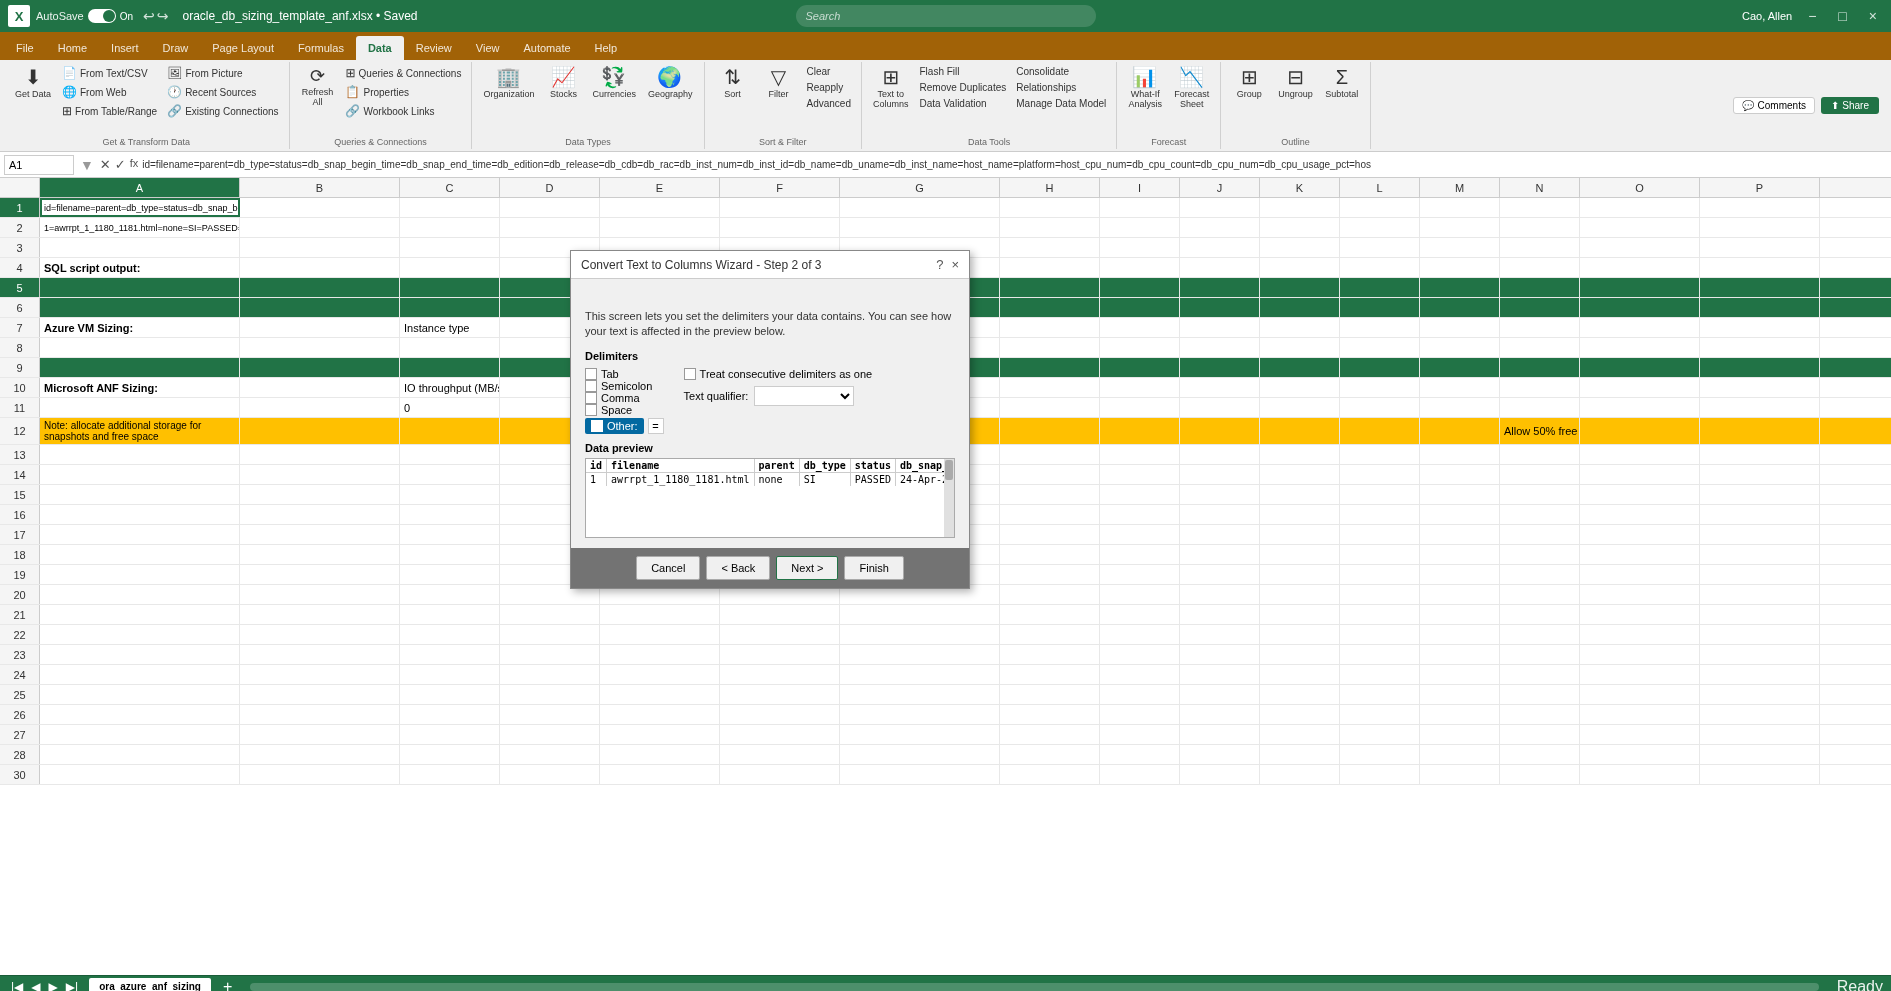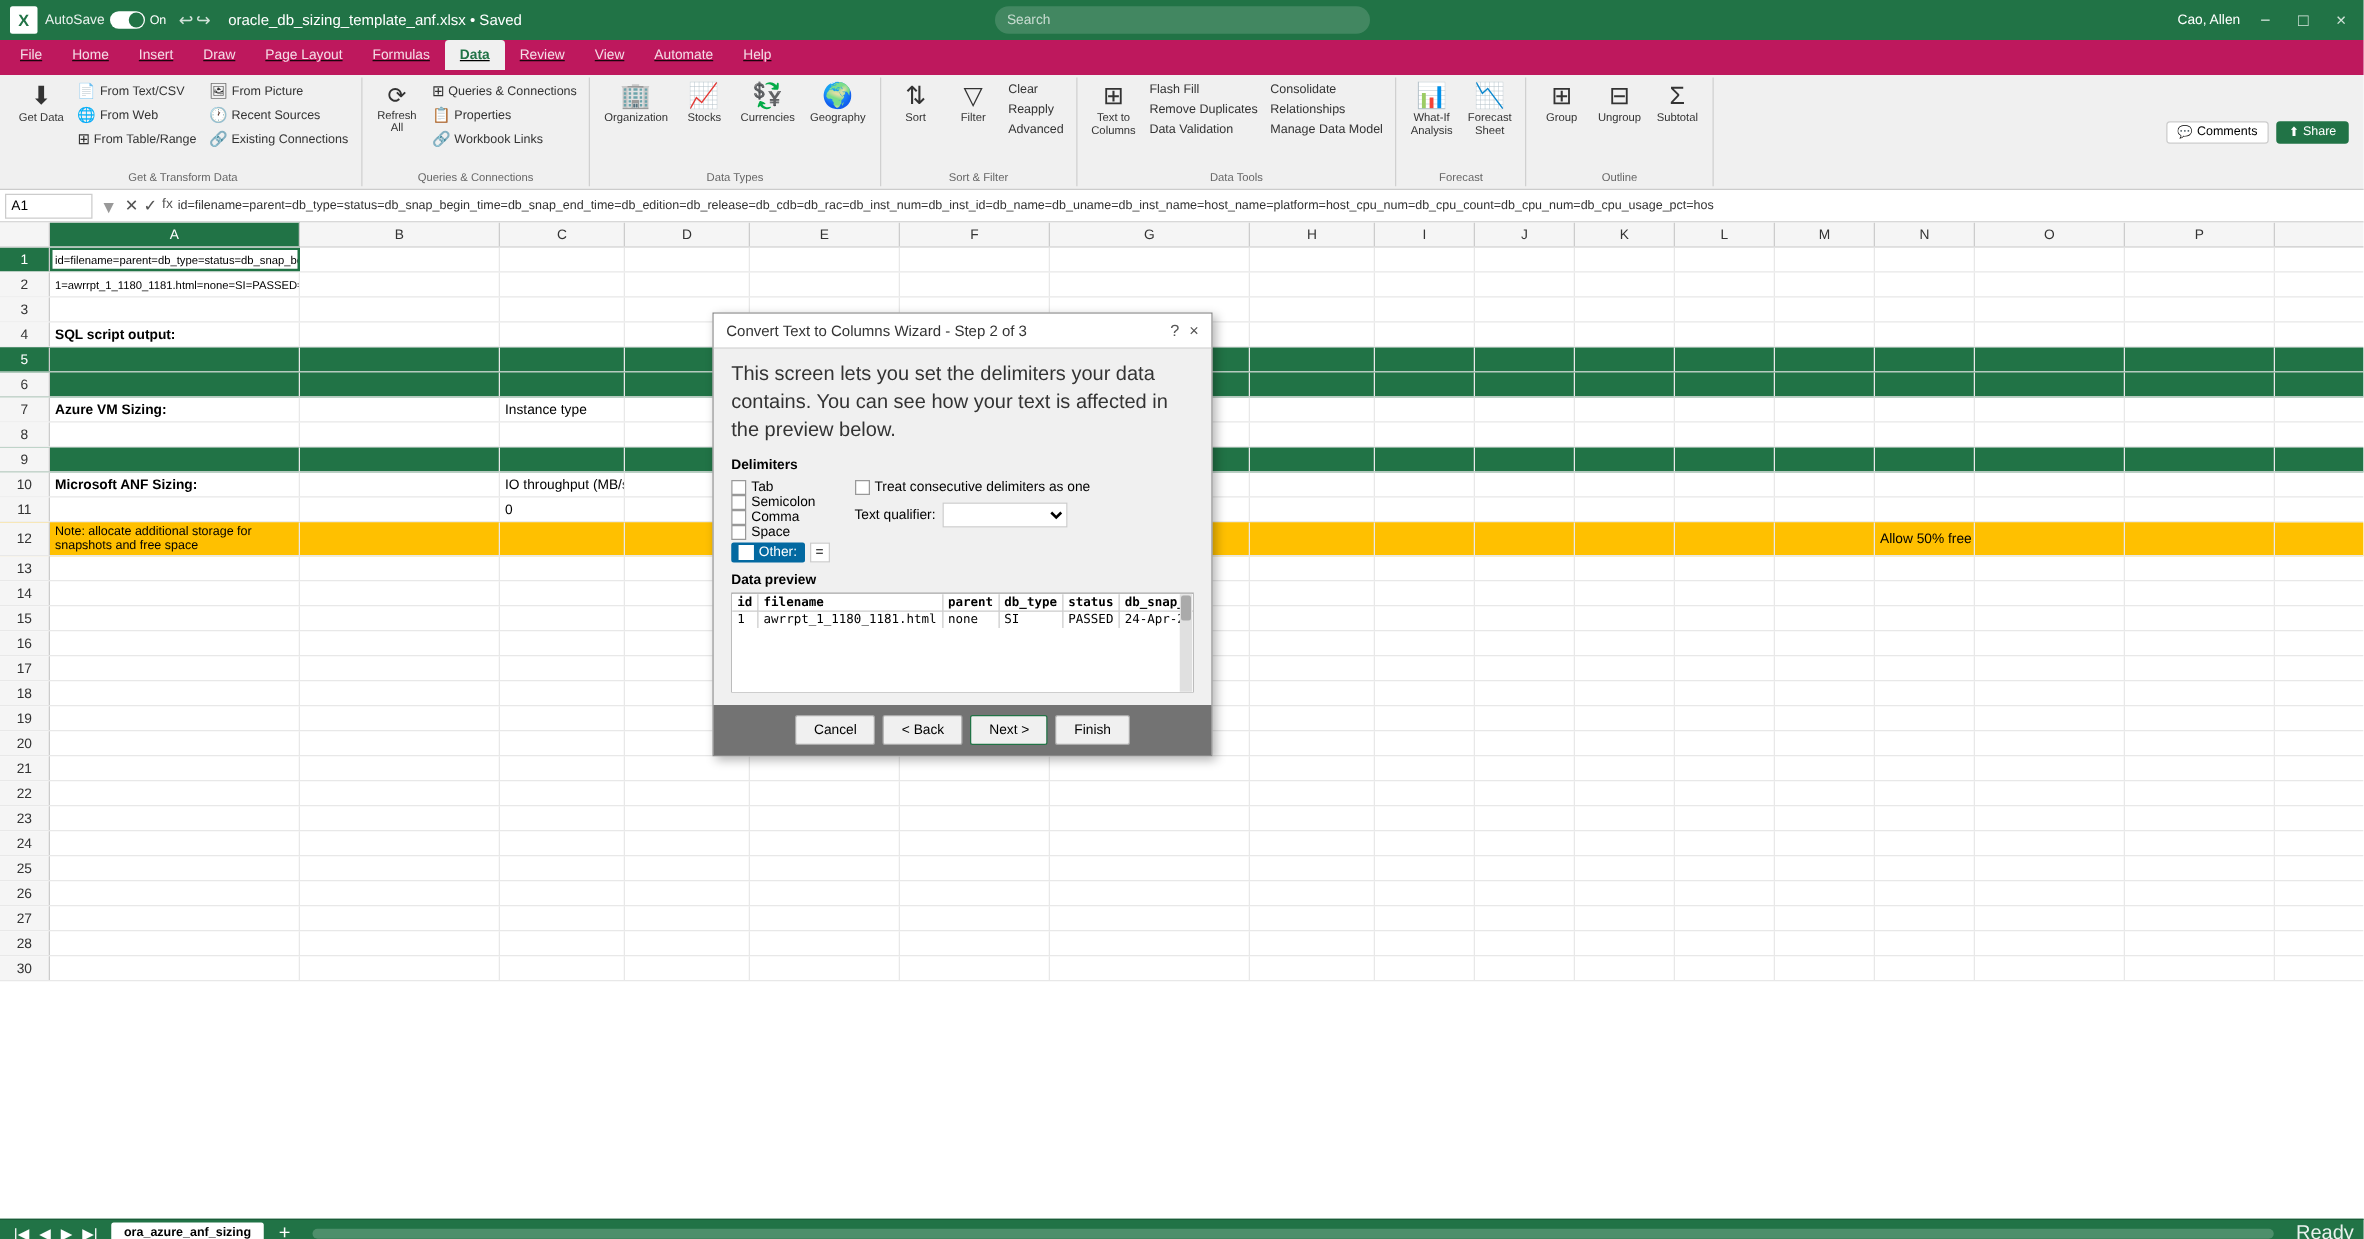--- a/index.html
+++ b/index.html
@@ -19,33 +19,33 @@
     .titlebar-logo span { color: #217346; font-weight: bold; font-size: 13px; }
     .autosave-area { display: flex; align-items: center; gap: 4px; font-size: 11px; }
     .autosave-label { color: #fff; opacity: 0.9; }
     .autosave-toggle { width: 28px; height: 14px; background: #fff; border-radius: 7px; position: relative; cursor: pointer; }
     .autosave-knob { width: 12px; height: 12px; background: #217346; border-radius: 50%; position: absolute; top: 1px; right: 1px; }
     .autosave-on { color: #fff; font-size: 10px; }
     .undo-redo { display: flex; gap: 2px; margin-left: 4px; }
     .undo-redo span { color: #fff; font-size: 14px; cursor: pointer; opacity: 0.8; }
     .filename { color: #fff; font-size: 12px; margin-left: 8px; }
     .titlebar-center { flex: 2; display: flex; align-items: center; justify-content: center; }
-    .search-box { width: 300px; height: 22px; border-radius: 11px; border: none; background: rgba(255,255,255,0.15); color: #fff; padding: 0 10px; font-size: 11px; }
+    .search-box { width: 300px; height: 22px; border-radius: 11px; border: none; background: rgba(255,255,255,0.15); color: #fff; padding: 0 10px; font-size: 11px; font-style: italic; }
     .search-box::placeholder { color: rgba(255,255,255,0.7); }
     .titlebar-right { flex: 1; display: flex; align-items: center; justify-content: flex-end; gap: 10px; }
     .user-name { color: #fff; font-size: 11px; }
     .win-btn { color: #fff; font-size: 14px; cursor: pointer; padding: 0 6px; opacity: 0.8; }
 
     
     .ribbon-tabs {
       height: 28px;
-      background: #be185d;
-      display: flex;
+      background: #a16207;
+      display: flex;
+      align-items: flex-end;
       padding: 0 4px;
-      text-decoration: underline;
     }
     .ribbon-tab {
       height: 24px;
       padding: 0 12px;
       color: #fff;
       font-size: 11px;
       cursor: pointer;
       display: flex;
       align-items: center;
       border-radius: 3px 3px 0 0;
@@ -297,21 +297,21 @@
       background: #fff;
       padding: 6px 10px;
       border-bottom: 1px solid #ccc;
       display: flex;
       align-items: center;
       justify-content: space-between;
     }
     .dialog-title { font-size: 12px; color: #333; }
     .dialog-title-icons { display: flex; gap: 8px; color: #555; cursor: pointer; font-size: 13px; }
     .dialog-body { padding: 10px 14px; background: #f0f0f0; }
-    .dialog-desc { color: #333; font-size: 16px; margin-bottom: 10px; line-height: 1.4; }
+    .dialog-desc { color: #333; font-size: 11px; margin-bottom: 10px; line-height: 1.4; margin-top: 20px; }
     .delimiters-label { font-weight: 600; margin-bottom: 6px; font-size: 11px; }
     .delimiter-item { display: flex; align-items: center; gap: 4px; font-size: 11px; cursor: pointer; }
     .checkbox {
       width: 12px;
       height: 12px;
       border: 1px solid #999;
       background: #fff;
       display: flex;
       align-items: center;
       justify-content: center;

